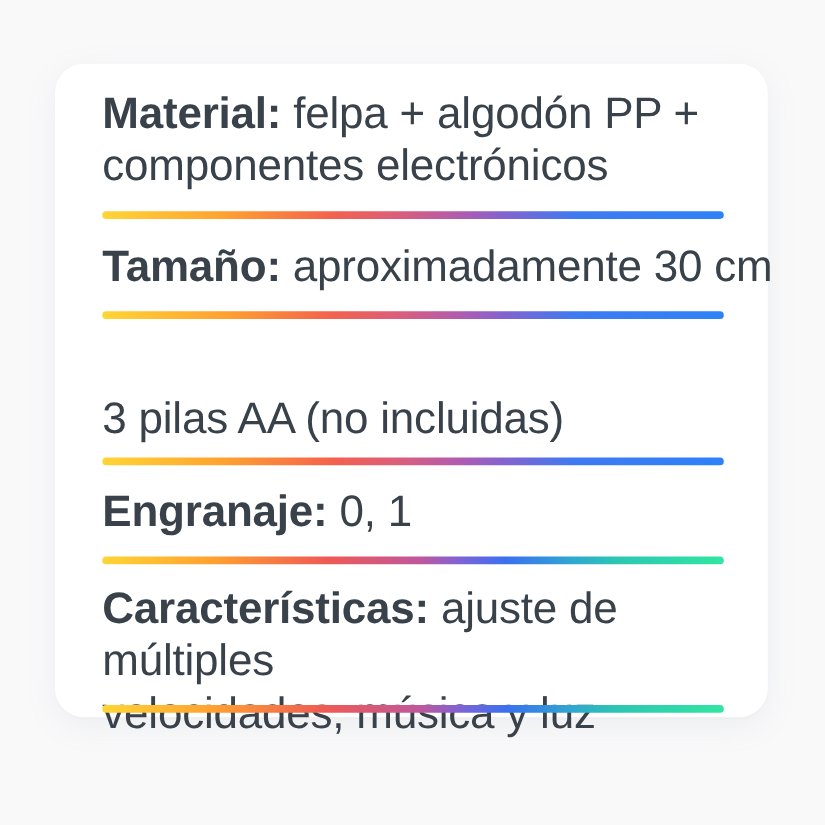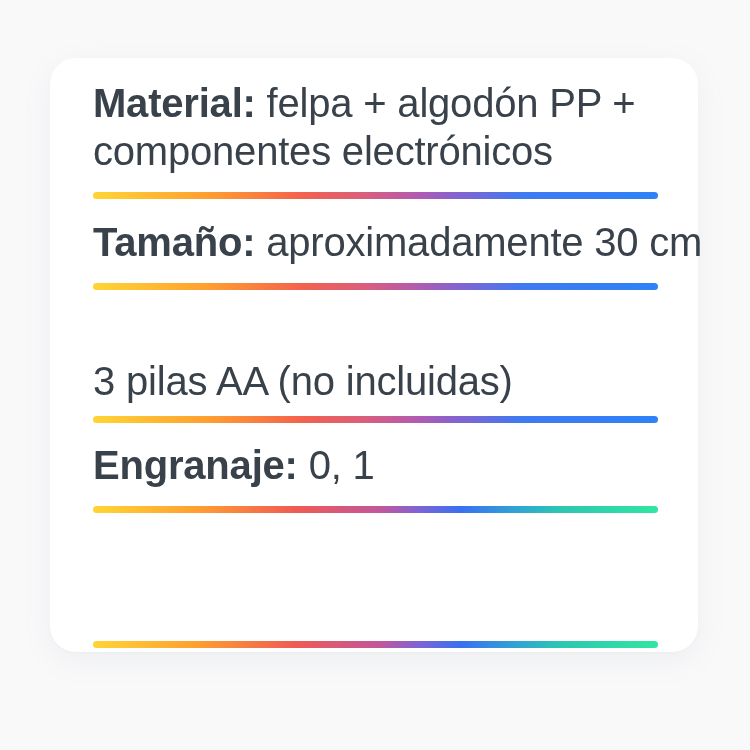--- a/index.html
+++ b/index.html
@@ -76,17 +76,19 @@
 
     <p class="spec" style="top:251px"><span class="val">
 3 pilas AA (no incluidas)</span></p>
 
     <div class="divider grad-a" style="top:358px"></div>
 
     <p class="spec" style="top:383px"><span class="lbl">Engranaje:</span><span class="val"> 0, 1</span></p>
 
     <div class="divider grad-b" style="top:448px"></div>
 
+    <p class="spec" style="top:471px"><span class="lbl">Características:</span><span class="val"> ajuste de múltiples
+velocidades, música y luz</span></p>
 
     <div class="divider grad-b" style="top:583px"></div>
 
   </div>
 </div>
 
 </body></html>

